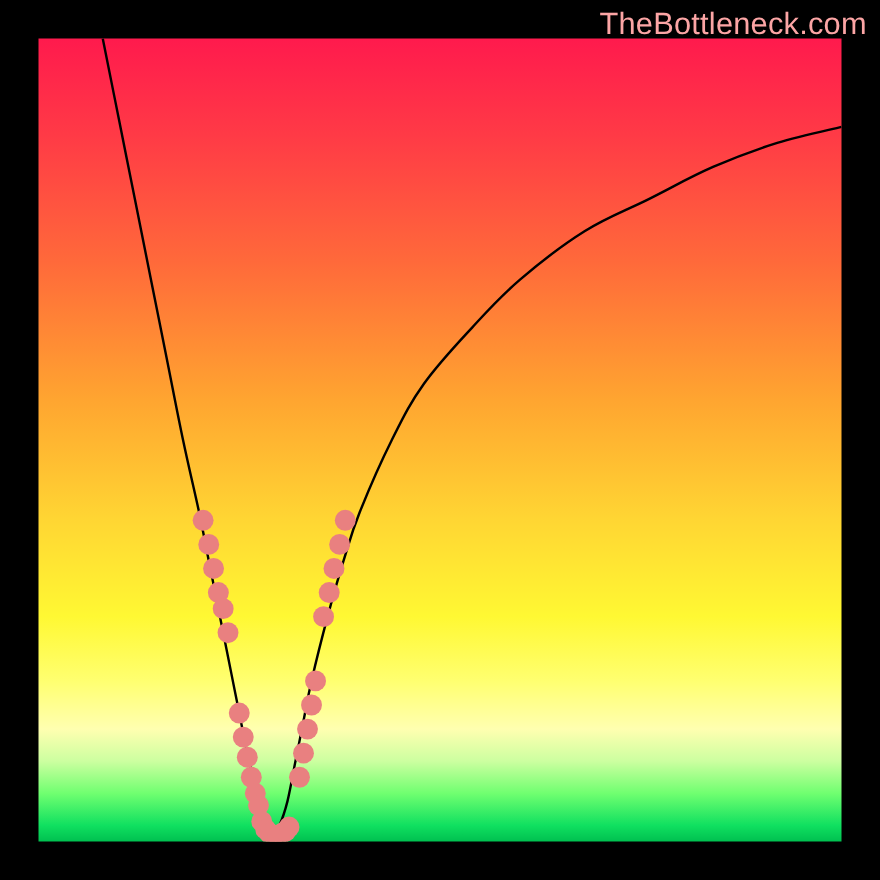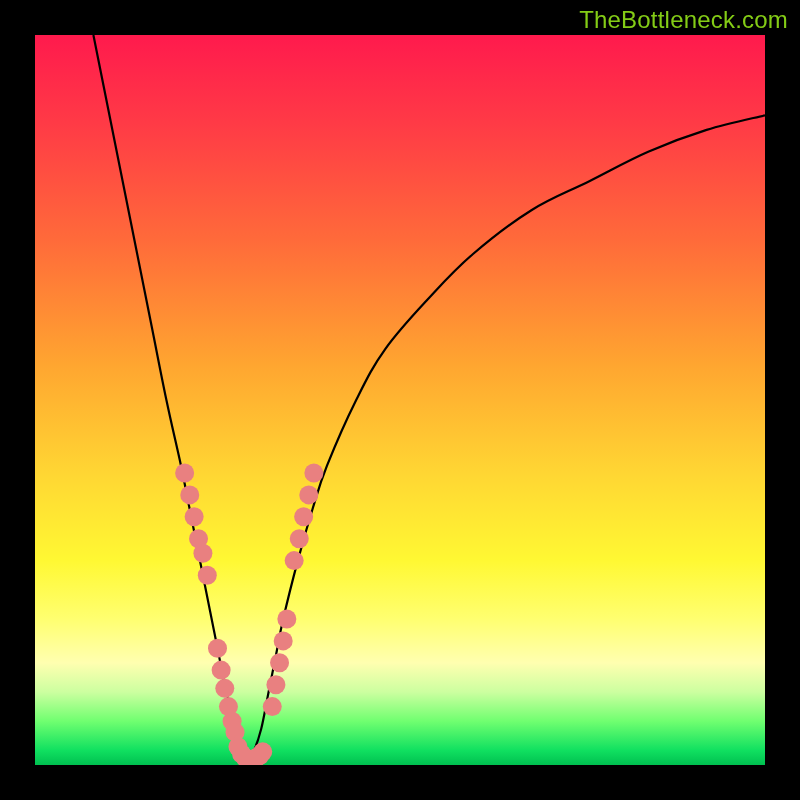--- a/index.html
+++ b/index.html
@@ -35,22 +35,22 @@
       #ccffa0 90%,
       #70ff70 94%,
       #10e060 98%,
       #00c050 100%
     );
   }
   .watermark {
     position: absolute;
     top: 6px;
     right: 12px;
-    color: #84cc16;
-    font-size: 24px;
+    color: #fca5a5;
+    font-size: 28px;
     font-weight: 400;
     letter-spacing: 0.2px;
   }
   svg.curve {
     position: absolute;
     left: 0;
     top: 0;
     width: 730px;
     height: 730px;
   }

